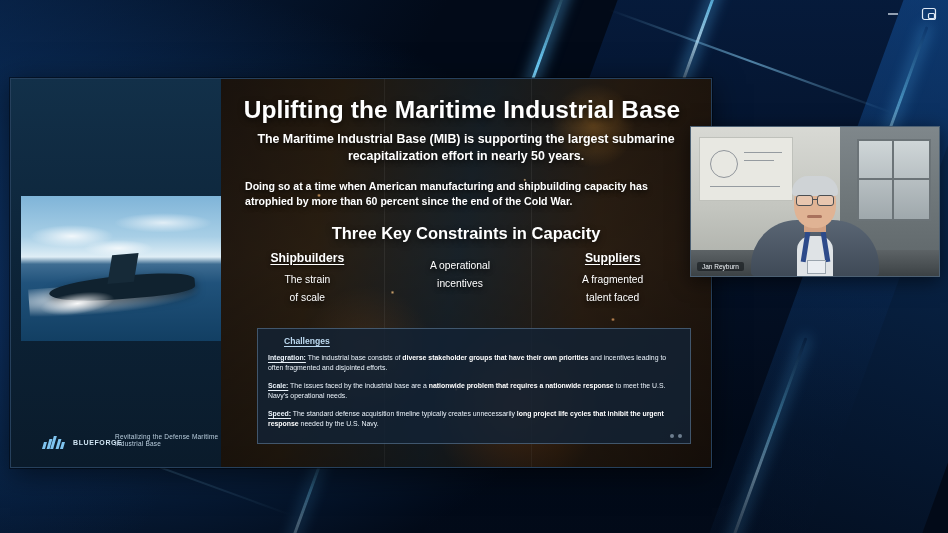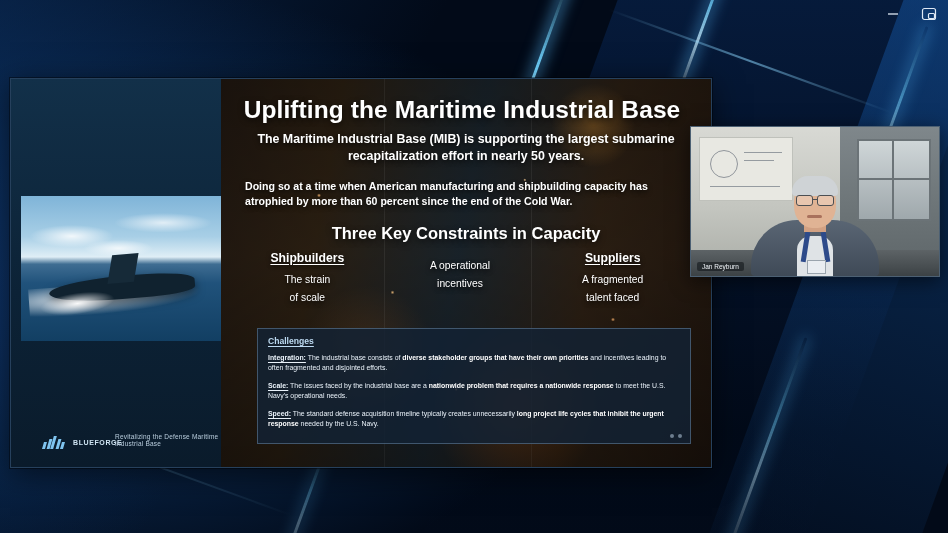--- a/index.html
+++ b/index.html
@@ -308,20 +308,21 @@
     padding: 7px 10px 8px 10px;
     box-sizing: border-box;
   }
   .challenges .ch-title {
     color: #bcd9f0;
     font-size: 8.6px;
     font-weight: bold;
     text-decoration: underline;
     text-underline-offset: 2px;
     margin-bottom: 7px;
+    margin-left: 16px;
   }
   .challenges p {
     margin: 0 0 8px 0;
     font-size: 6.9px;
     line-height: 1.45;
     color: #eaf2fa;
   }
   .challenges p b { color: #ffffff; }
   .challenges .lead {
     font-weight: bold;

